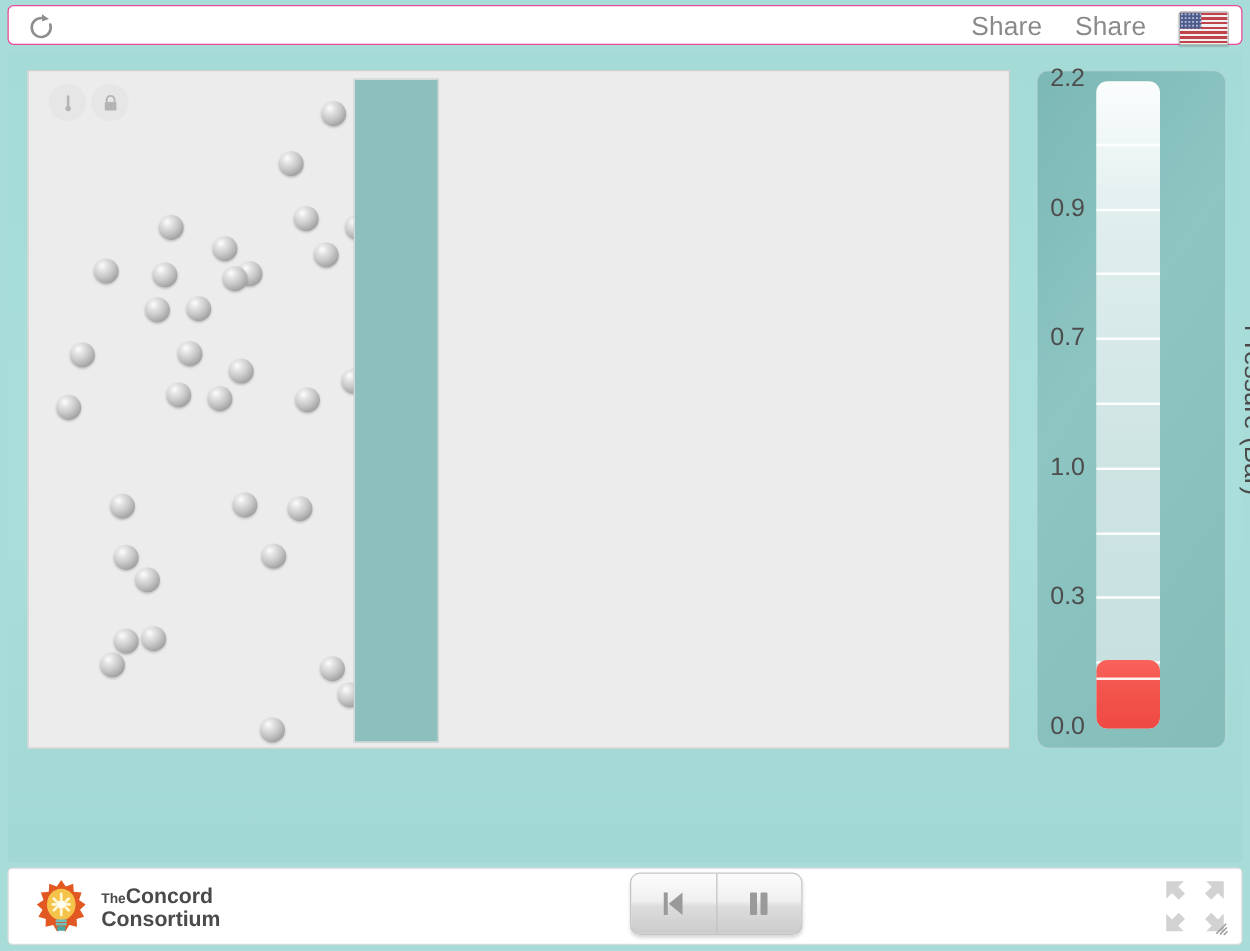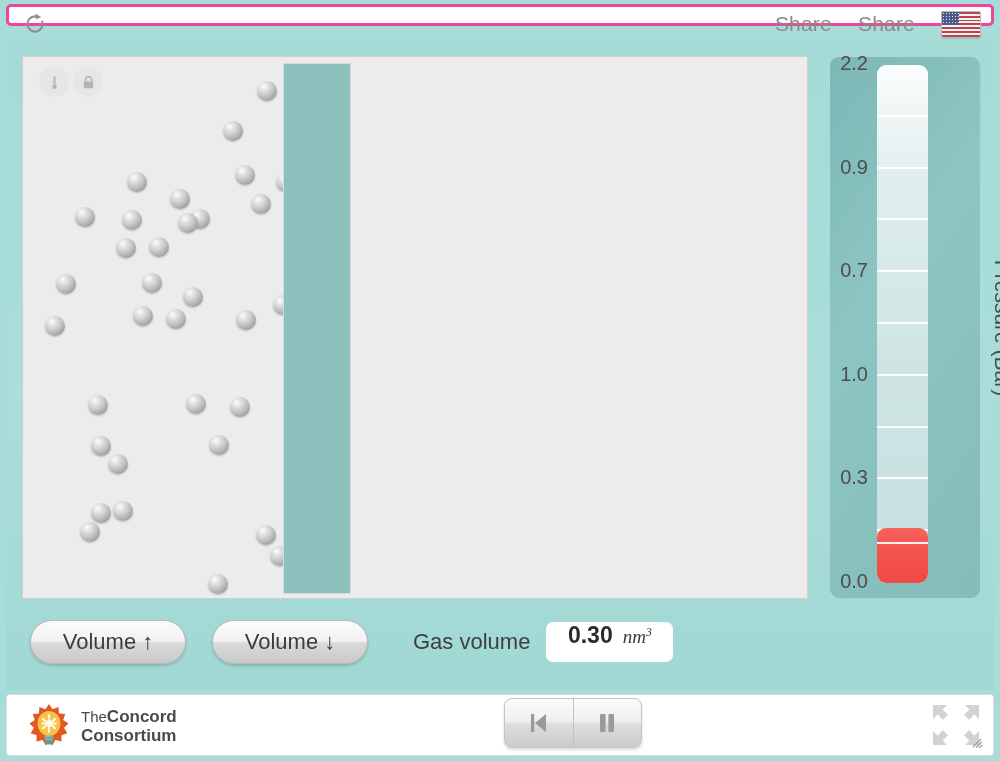--- a/index.html
+++ b/index.html
@@ -16,23 +16,23 @@
     height: 761px;
     overflow: hidden;
     background: #a8dcd8;
     box-sizing: border-box;
   }
 
   
   .topbar {
     position: absolute;
     left: 6px; top: 4px;
-    width: 988px; height: 22px;
+    width: 988px; height: 32px;
     background: #ffffff;
-    border: 3px solid #ec4899;
+    border: 1px solid #ec4899;
     border-radius: 5px;
     box-sizing: border-box;
     text-align: right;
   }
   .reload-icon {
     position: absolute;
     left: 14px; top: 5px;
     width: 24px; height: 24px;
     cursor: pointer;
   }
@@ -273,21 +273,21 @@
     align-items: center;
     gap: 8px;
     cursor: pointer;
   }
   .logo-text {
     font-family: "Liberation Sans", sans-serif;
     line-height: 1.0;
     color: #4a4a4a;
   }
   .logo-text .l1 { font-size: 17px; font-weight: bold; }
-  .logo-text .l1 .the { font-size: 15px; font-weight: normal; }
+  .logo-text .l1 .the { font-size: 11px; font-weight: bold; }
   .logo-text .l2 { font-size: 17px; font-weight: bold; margin-top: 2px; }
 
   .playback {
     position: absolute;
     left: 497px; top: 3px;
     width: 138px; height: 50px;
     border-radius: 8px;
     background: linear-gradient(to bottom, #fcfcfc 0%, #f0f0f0 45%, #dcdcdc 55%, #cccccc 100%);
     border: 1px solid #c4c4c4;
     box-shadow: 0 2px 3px rgba(0,0,0,0.15);
@@ -413,29 +413,20 @@
           <div class="gauge-tick" style="bottom: 362.6px;"></div>
           <div class="gauge-tick" style="bottom: 414.4px;"></div>
           <div class="gauge-tick" style="bottom: 466.2px;"></div>
         </div>
       <div class="gauge-fill" id="gauge-fill" style="height: 54.8px; bottom: 0px;"></div>
       <div class="gauge-tick" id="gauge-fill-tick" style="bottom: 38.85px;"></div>
     </div>
     <div class="gauge-title">Pressure (Bar)</div>
   </div>
 
-  <div class="controls-row">
-    <div class="vol-btn">Volume ↑</div>
-    <div class="vol-btn">Volume ↓</div>
-    <span class="gasvol-label">Gas volume</span>
-    <div class="gasvol-box">
-      <span class="gasvol-value">0.30</span>
-      <span class="gasvol-unit"><span>nm</span><sup>3</sup></span>
-    </div>
-  </div>
 
   <div class="footer">
     <div class="logo">
       <svg width="48" height="46" viewBox="0 0 48 46" aria-hidden="true">
         <g>
           <path d="M24 1 L27.6 6.2 L33.6 4 L34 10.4 L40.3 11 L38.2 17 L43.5 20.5 L39 24.8 L42.3 30.3 L36.3 32.2 L36.6 38.4 L30.4 37 L27.2 42.4 L24 37.6 L20.8 42.4 L17.6 37 L11.4 38.4 L11.7 32.2 L5.7 30.3 L9 24.8 L4.5 20.5 L9.8 17 L7.7 11 L14 10.4 L14.4 4 L20.4 6.2 Z" fill="#e25822"></path>
           <ellipse cx="24" cy="20.5" rx="11.4" ry="12.6" fill="#f6c34a"></ellipse>
           <g fill="#fff8d8">
             <rect x="22.9" y="11" width="2.2" height="6.2" rx="1.1"></rect>
             <rect x="22.9" y="23.8" width="2.2" height="6.2" rx="1.1"></rect>

